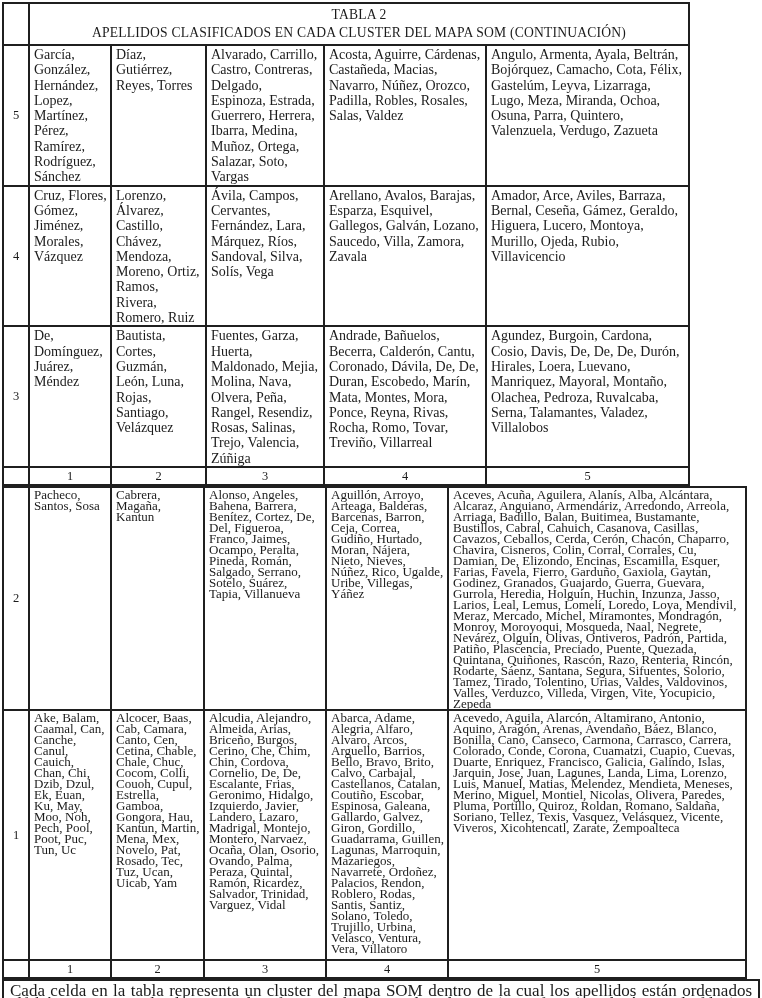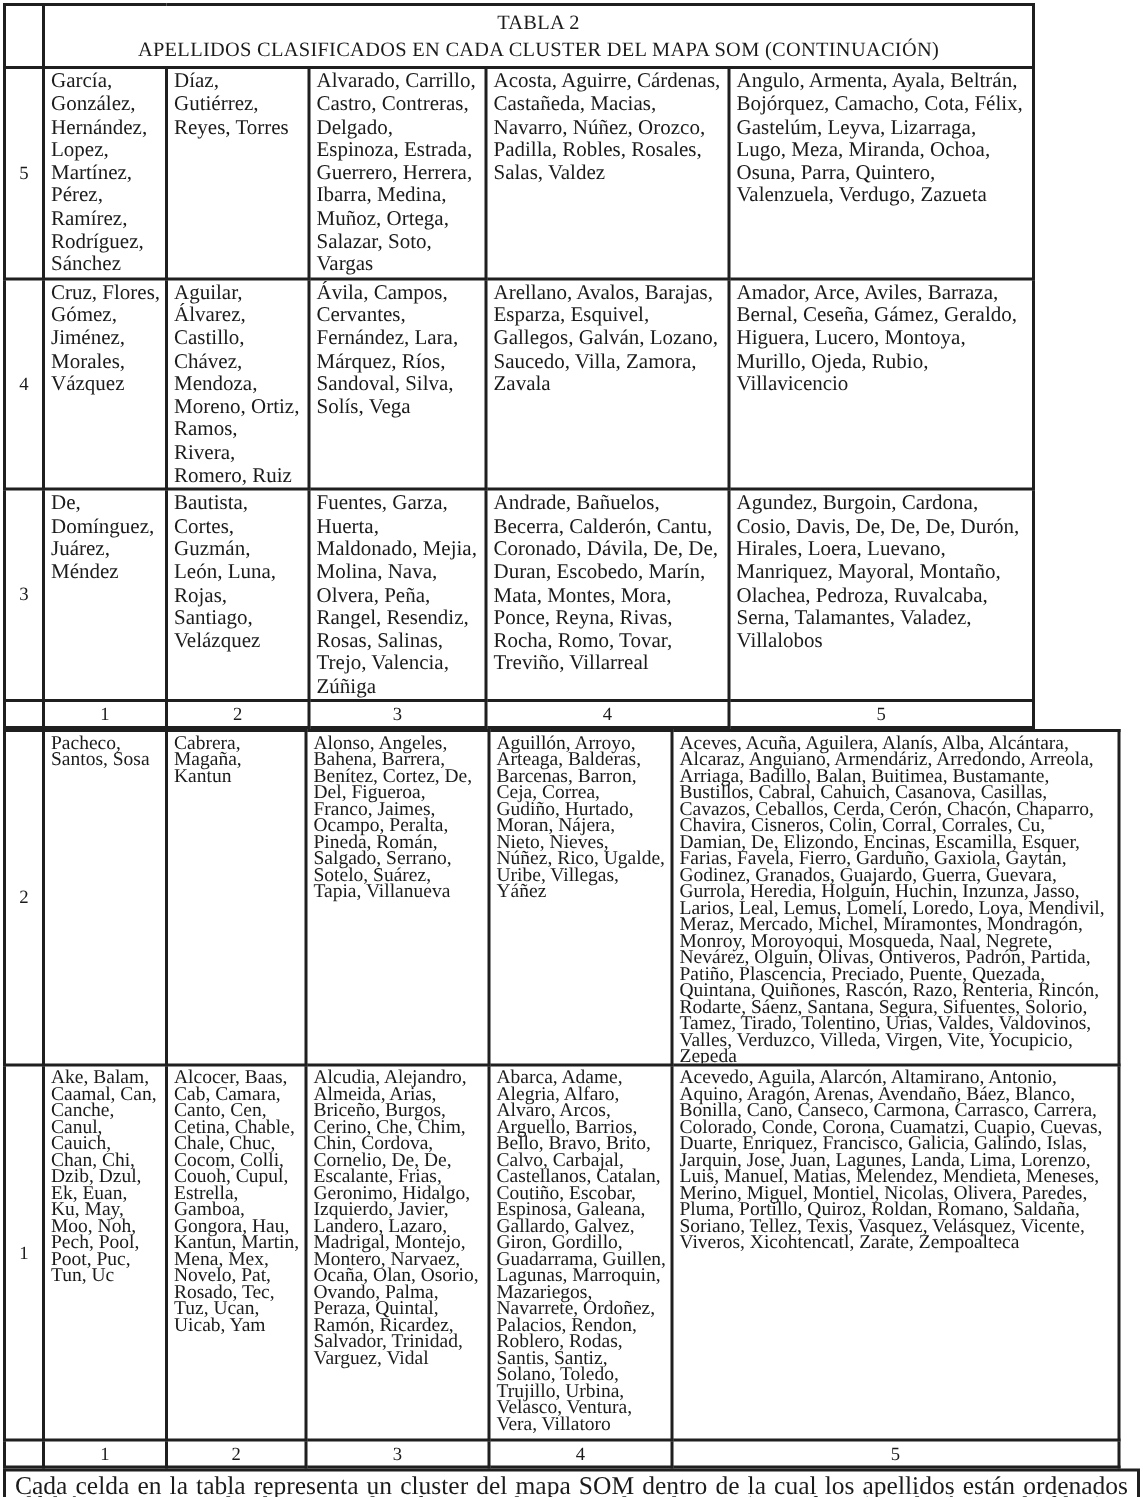--- a/index.html
+++ b/index.html
@@ -70,21 +70,21 @@
         <td class="rowlabel">5</td>
         <td class="cell">García, González, Hernández, Lopez, Martínez, Pérez, Ramírez, Rodríguez, Sánchez</td>
         <td class="cell">Díaz, Gutiérrez, Reyes, Torres</td>
         <td class="cell">Alvarado, Carrillo, Castro, Contreras, Delgado, Espinoza, Estrada, Guerrero, Herrera, Ibarra, Medina, Muñoz, Ortega, Salazar, Soto, Vargas</td>
         <td class="cell">Acosta, Aguirre, Cárdenas, Castañeda, Macias, Navarro, Núñez, Orozco, Padilla, Robles, Rosales, Salas, Valdez</td>
         <td class="cell">Angulo, Armenta, Ayala, Beltrán, Bojórquez, Camacho, Cota, Félix, Gastelúm, Leyva, Lizarraga, Lugo, Meza, Miranda, Ochoa, Osuna, Parra, Quintero, Valenzuela, Verdugo, Zazueta</td>
       </tr>
       <tr class="r4">
         <td class="rowlabel">4</td>
         <td class="cell">Cruz, Flores, Gómez, Jiménez, Morales, Vázquez</td>
-        <td class="cell">Aguilar, Álvarez, Castillo, Chávez, Mendoza, Moreno, Ortiz, Ramos, Rivera, Romero, Ruiz</td>
+        <td class="cell">Lorenzo, Álvarez, Castillo, Chávez, Mendoza, Moreno, Ortiz, Ramos, Rivera, Romero, Ruiz</td>
         <td class="cell">Ávila, Campos, Cervantes, Fernández, Lara, Márquez, Ríos, Sandoval, Silva, Solís, Vega</td>
         <td class="cell">Arellano, Avalos, Barajas, Esparza, Esquivel, Gallegos, Galván, Lozano, Saucedo, Villa, Zamora, Zavala</td>
         <td class="cell">Amador, Arce, Aviles, Barraza, Bernal, Ceseña, Gámez, Geraldo, Higuera, Lucero, Montoya, Murillo, Ojeda, Rubio, Villavicencio</td>
       </tr>
       <tr class="r3">
         <td class="rowlabel">3</td>
         <td class="cell">De, Domínguez, Juárez, Méndez</td>
         <td class="cell">Bautista, Cortes, Guzmán, León, Luna, Rojas, Santiago, Velázquez</td>
         <td class="cell">Fuentes, Garza, Huerta, Maldonado, Mejia, Molina, Nava, Olvera, Peña, Rangel, Resendiz, Rosas, Salinas, Trejo, Valencia, Zúñiga</td>
         <td class="cell">Andrade, Bañuelos, Becerra, Calderón, Cantu, Coronado, Dávila, De, De, Duran, Escobedo, Marín, Mata, Montes, Mora, Ponce, Reyna, Rivas, Rocha, Romo, Tovar, Treviño, Villarreal</td>

